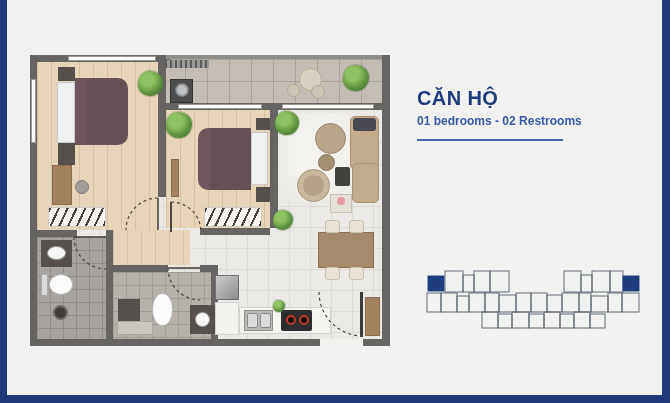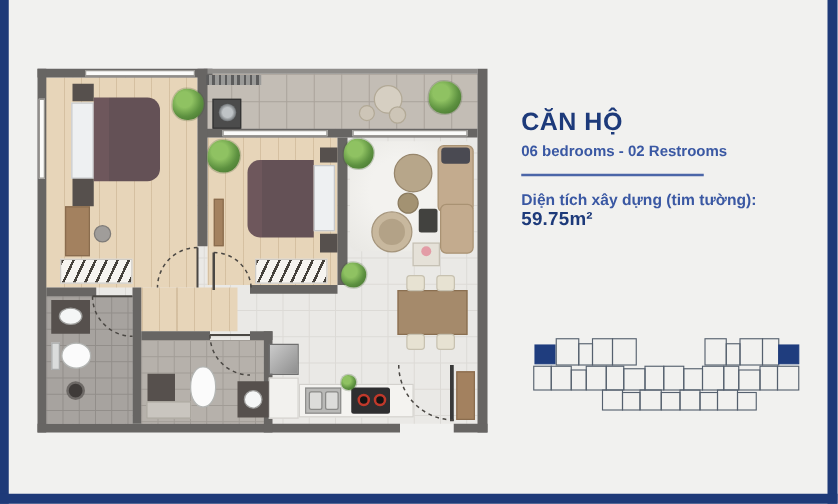--- a/index.html
+++ b/index.html
@@ -169,23 +169,22 @@
       <path d="M 141 177 L 141 147" stroke-width="2"></path>
       <path d="M 138 213 A 32 32 0 0 0 170 245" stroke-dasharray="3 3"></path>
       <path d="M 170 213 L 138 213" stroke-width="1.6"></path>
       <path d="M 289 237 A 44 44 0 0 0 333 281" stroke-dasharray="3 3"></path>
     </g>
   </svg>
 </div>
 
 <div id="panel">
   <div class="t1">CĂN HỘ</div>
-  <div class="ut-v">06 bedrooms - 02 Restrooms</div>
+  <div class="ut-v">01 bedrooms - 02 Restrooms</div>
   <div class="divider"></div>
-  <div class="area"><span>Diện tích xây dựng (tim tường): </span><b>59.75m²</b></div>
 </div>
 
 <svg id="keyplan" width="232" height="62" viewBox="0 0 232 62">
     <rect x="2" y="8" width="16" height="15" fill="#1f3d7e" stroke="#1f3d7e" stroke-width="0.9"></rect>
     <rect x="19" y="3" width="18" height="21" fill="none" stroke="#55606e" stroke-width="0.9"></rect>
     <rect x="37" y="7" width="11" height="17" fill="none" stroke="#55606e" stroke-width="0.9"></rect>
     <rect x="48" y="3" width="16" height="21" fill="none" stroke="#55606e" stroke-width="0.9"></rect>
     <rect x="64" y="3" width="19" height="21" fill="none" stroke="#55606e" stroke-width="0.9"></rect>
     <rect x="138" y="3" width="17" height="21" fill="none" stroke="#55606e" stroke-width="0.9"></rect>
     <rect x="155" y="7" width="11" height="17" fill="none" stroke="#55606e" stroke-width="0.9"></rect>

